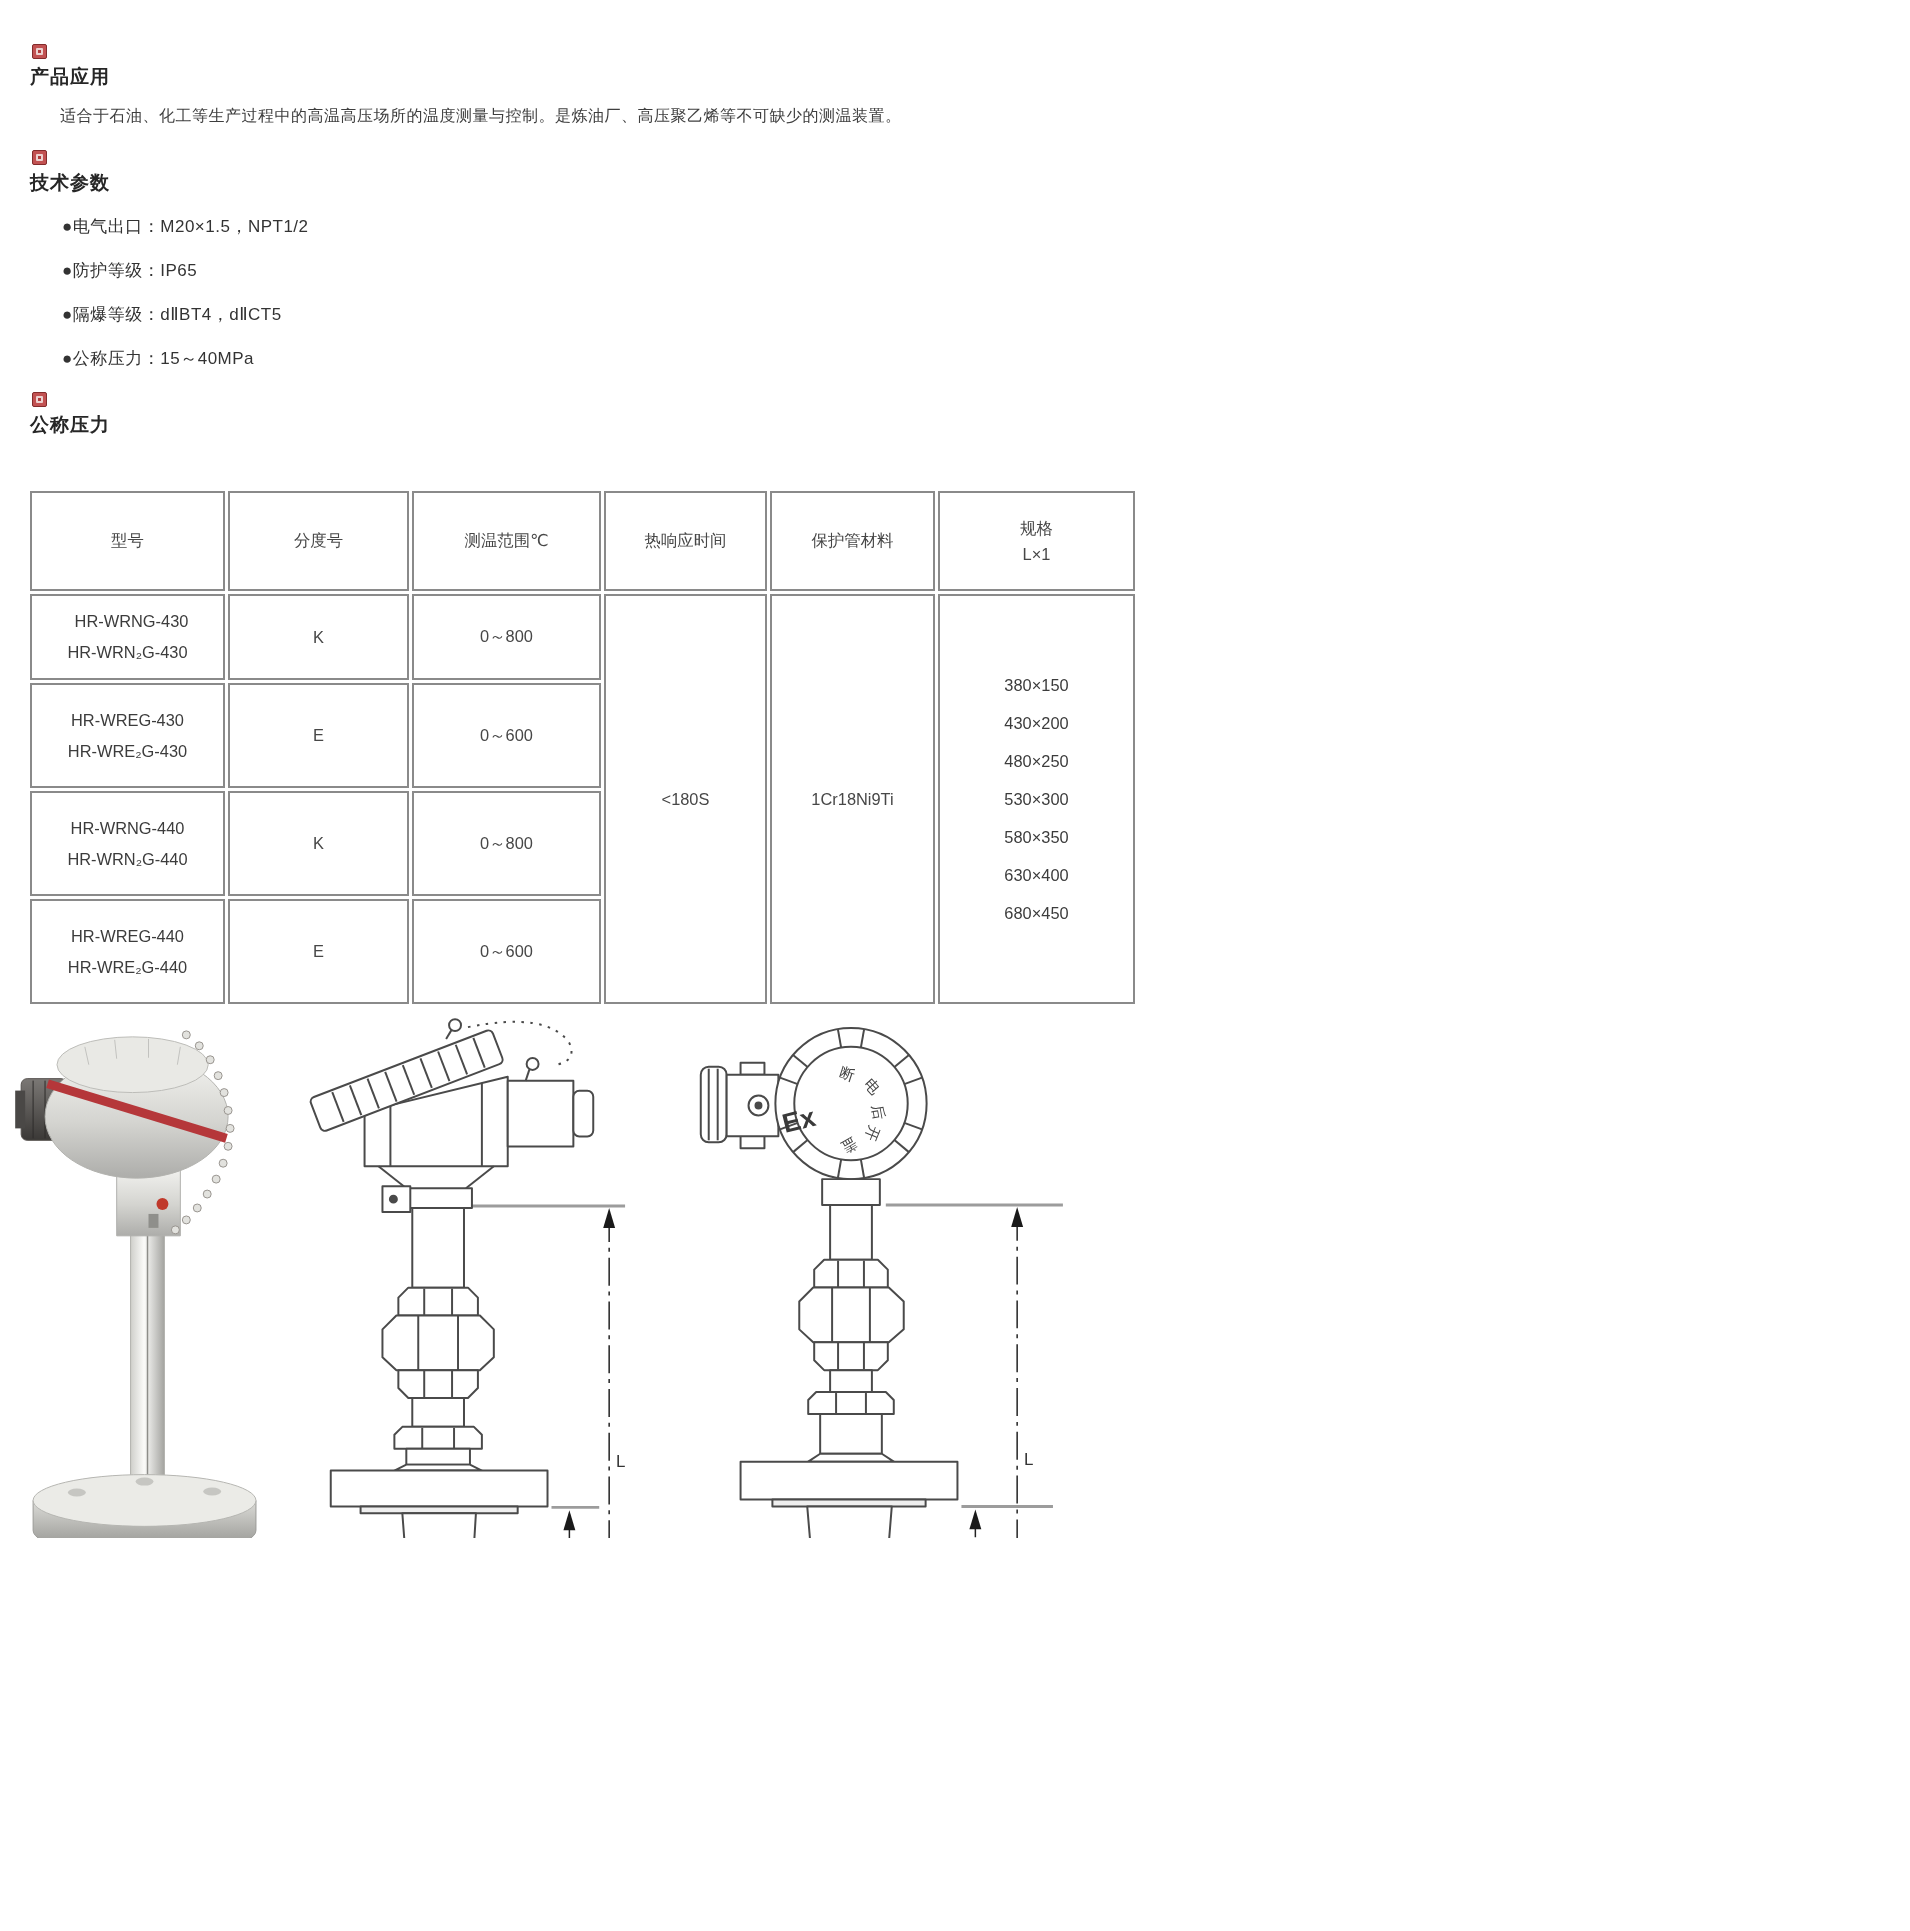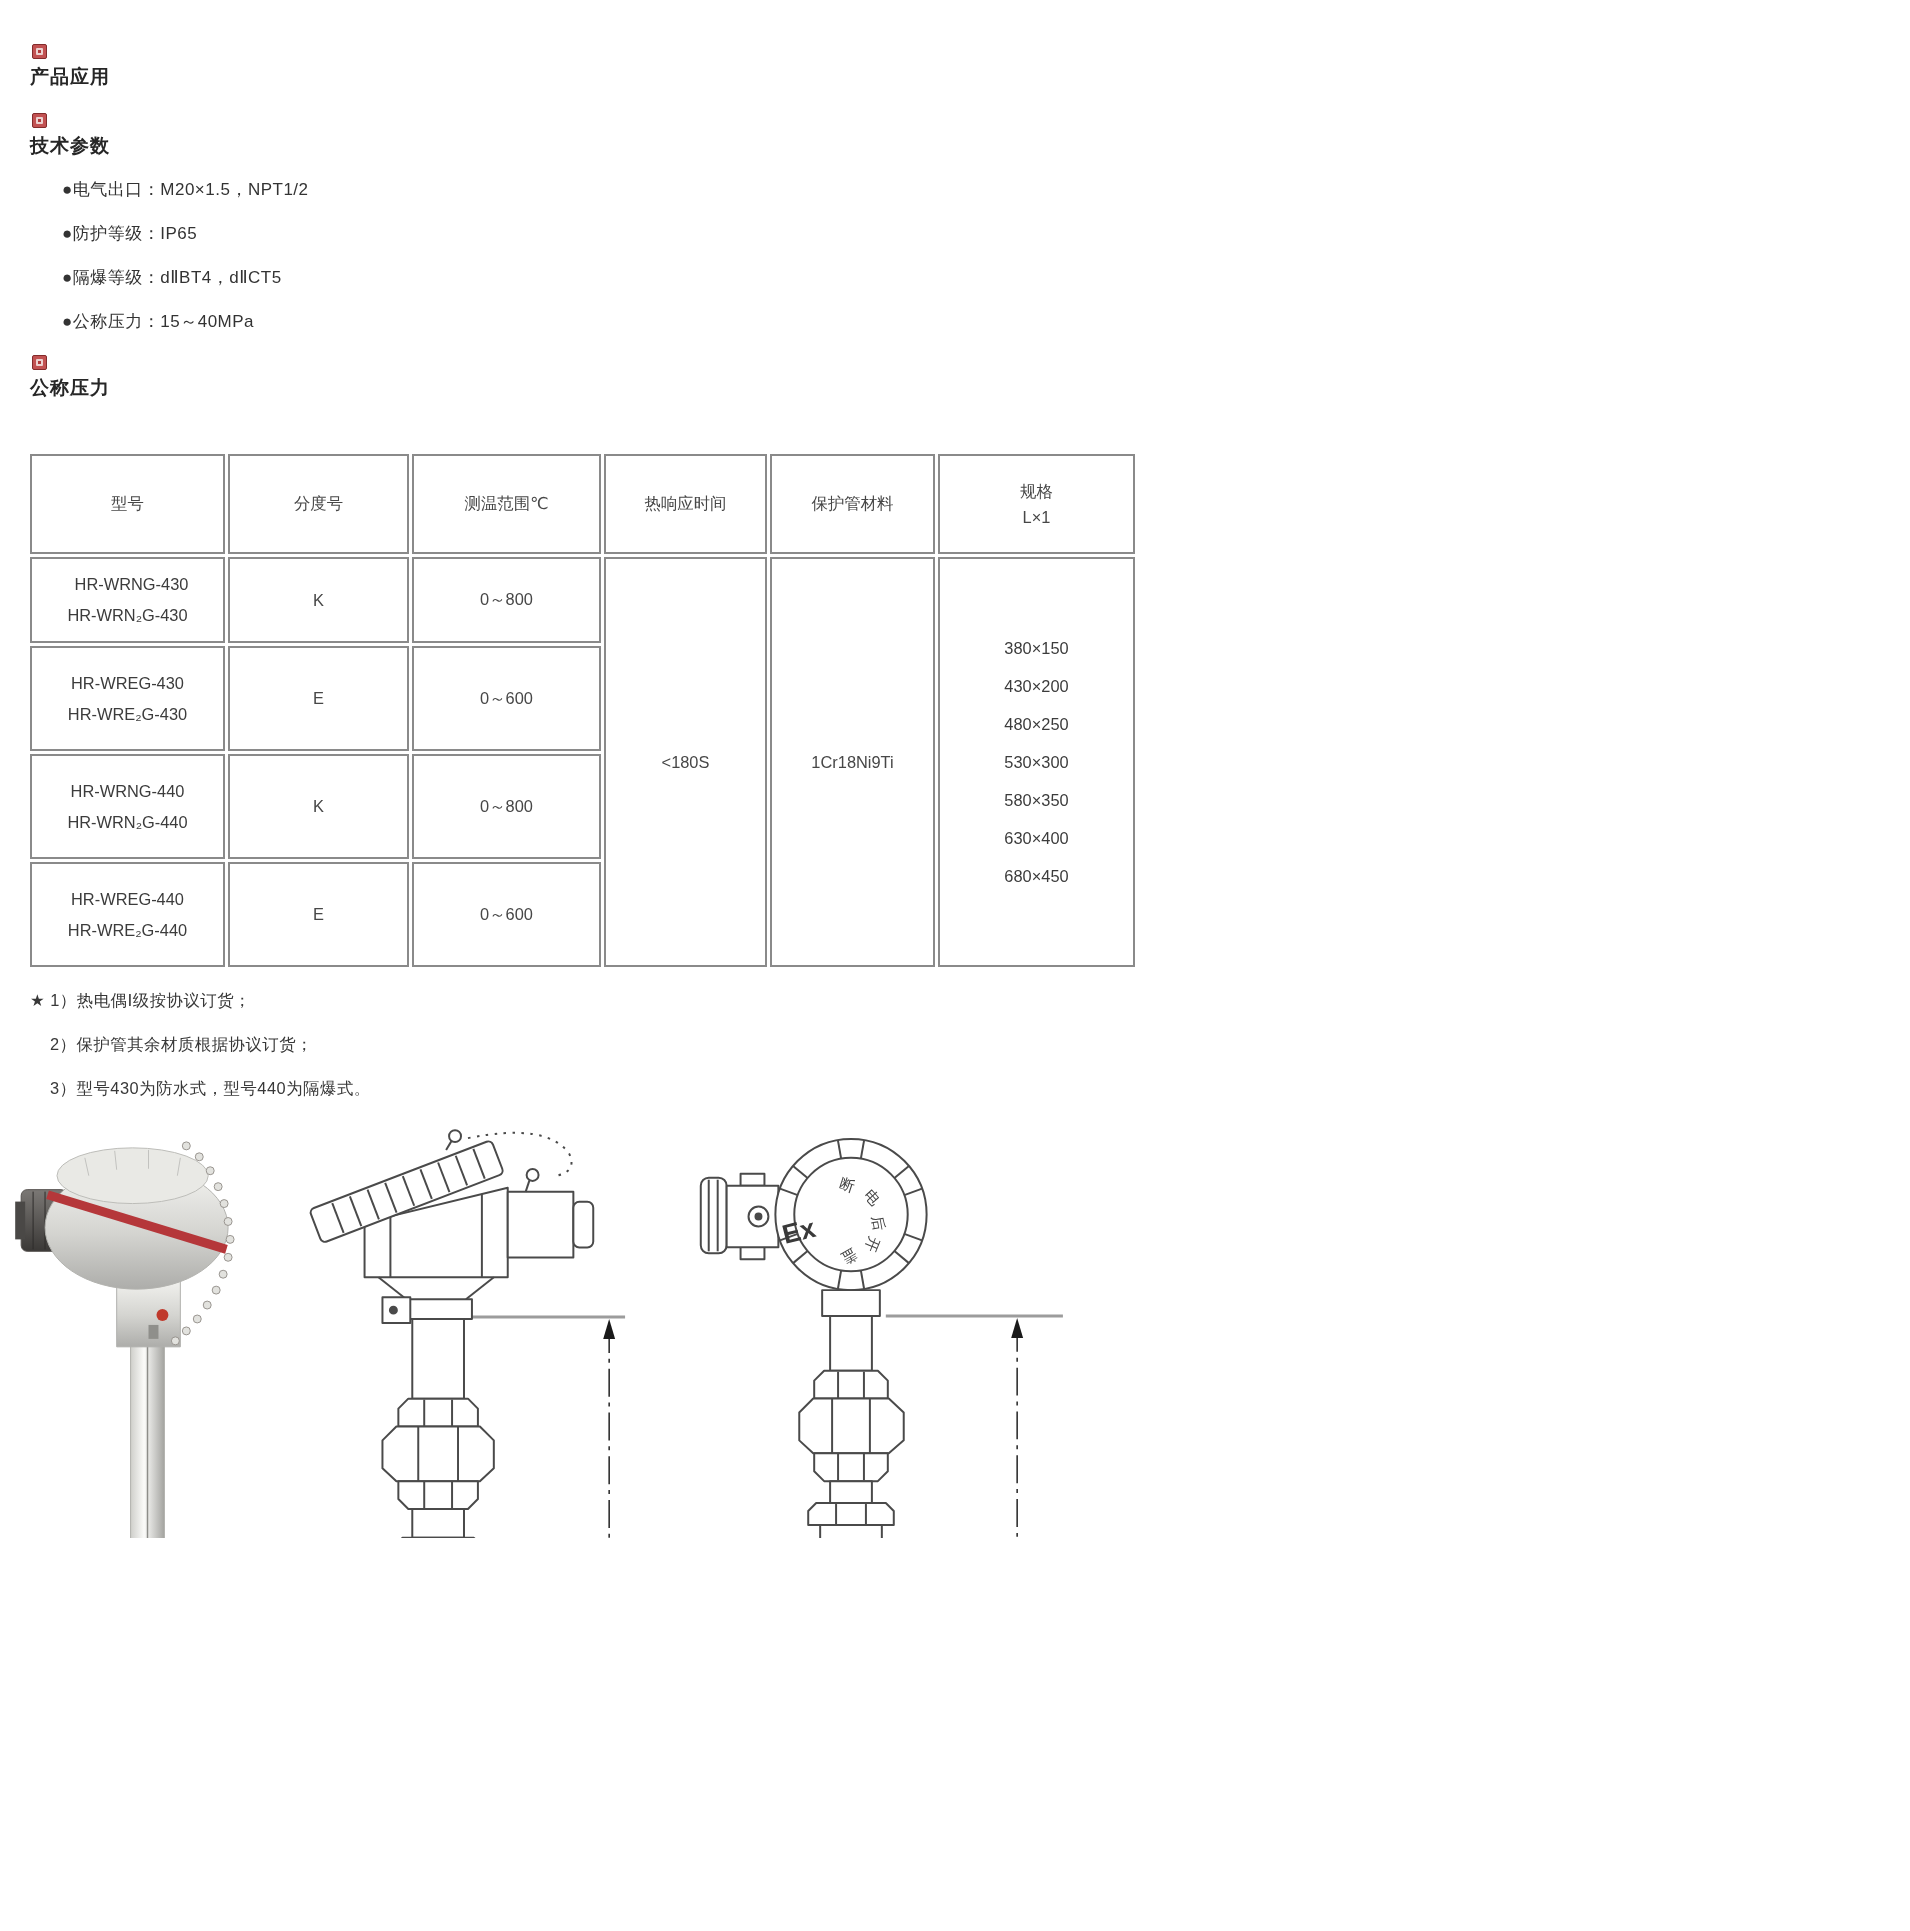--- a/index.html
+++ b/index.html
@@ -41,20 +41,21 @@
   .drawings{display:flex;margin:2px 0 0 -15px;align-items:flex-start;}
   .drawings svg{display:block;}
 </style>
 </head>
 <body>
 
 <div class="page">
 
   <div class="ornament"></div>
   <h2 class="sec-title">产品应用</h2>
+  <p class="body-text">适合于石油、化工等生产过程中的高温高压场所的温度测量与控制。是炼油厂、高压聚乙烯等不可缺少的测温装置。</p>
 
   <div class="ornament" style="margin-top:23px"></div>
   <h2 class="sec-title">技术参数</h2>
   <ul class="params">
     <li>●电气出口：M20×1.5，NPT1/2</li>
     <li>●防护等级：IP65</li>
     <li>●隔爆等级：dⅡBT4，dⅡCT5</li>
     <li>●公称压力：15～40MPa</li>
   </ul>
 
@@ -121,25 +122,20 @@
       <td class="model">
         <div class="model-line">HR-WREG-440</div>
         <div class="model-line">HR-WRE₂G-440</div>
       </td>
       <td>E</td>
       <td>0～600</td>
     </tr>
   </tbody>
     </table>
 
-  <div class="notes">
-    <div class="note first">★ 1）热电偶Ⅰ级按协议订货；</div>
-    <div class="note">2）保护管其余材质根据协议订货；</div>
-    <div class="note">3）型号430为防水式，型号440为隔爆式。</div>
-  </div>
 
   <div class="drawings">
 
     <svg width="272" height="780" viewBox="0 0 273 784">
       <defs>
         <linearGradient id="gHead" x1="0" y1="0" x2="0" y2="1">
           <stop offset="0" stop-color="#f4f4f1"></stop>
             <stop offset="0.55" stop-color="#d4d4d0"></stop>
             <stop offset="1" stop-color="#adadaa"></stop>
         </linearGradient>

